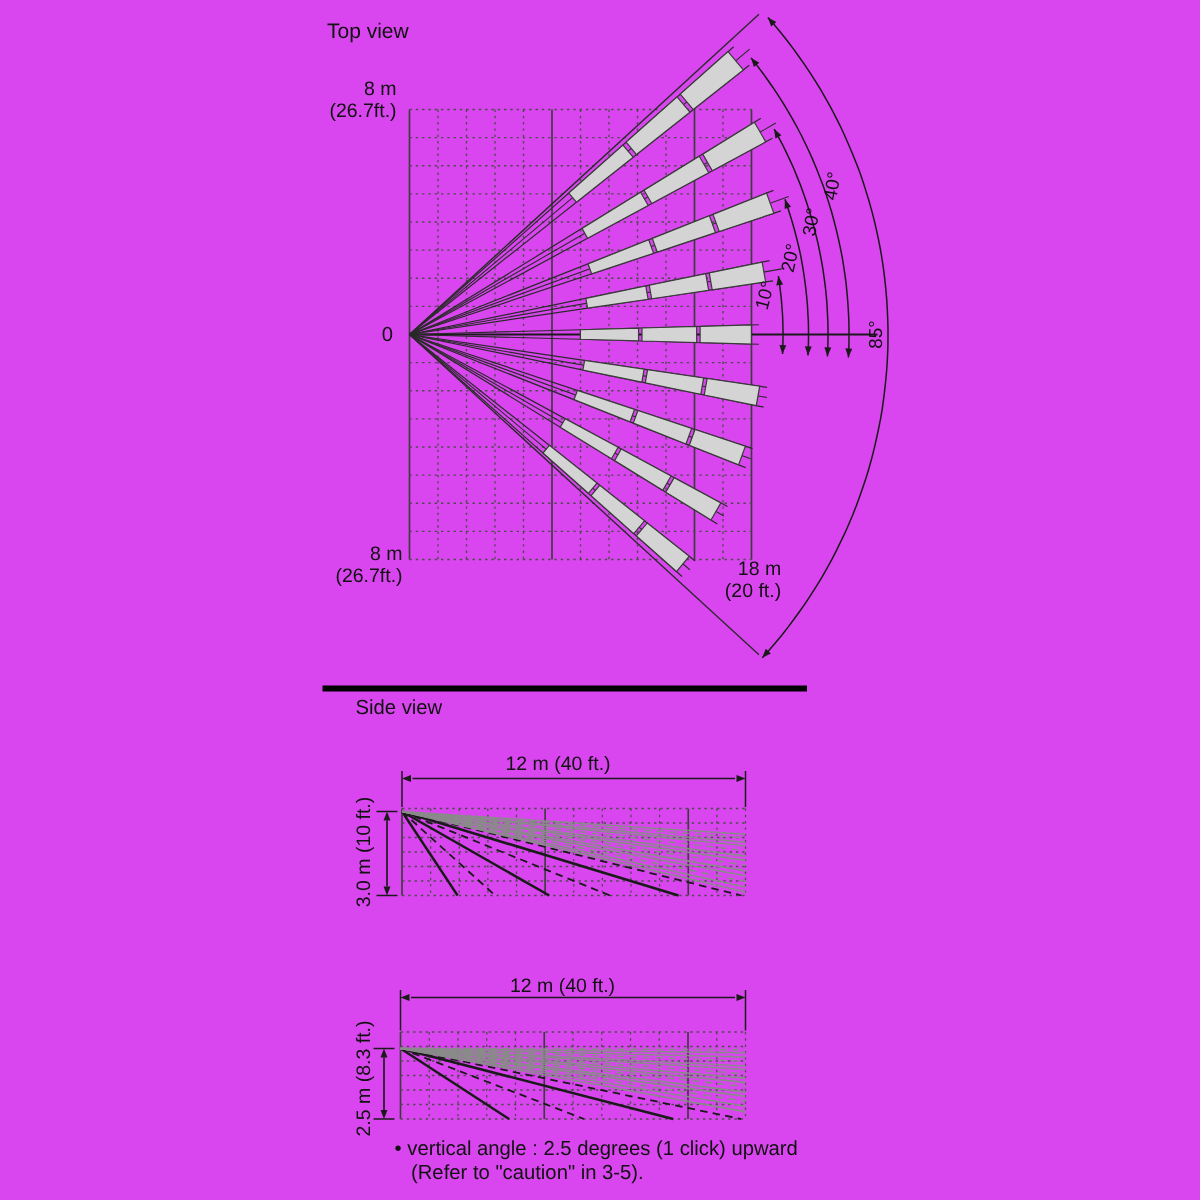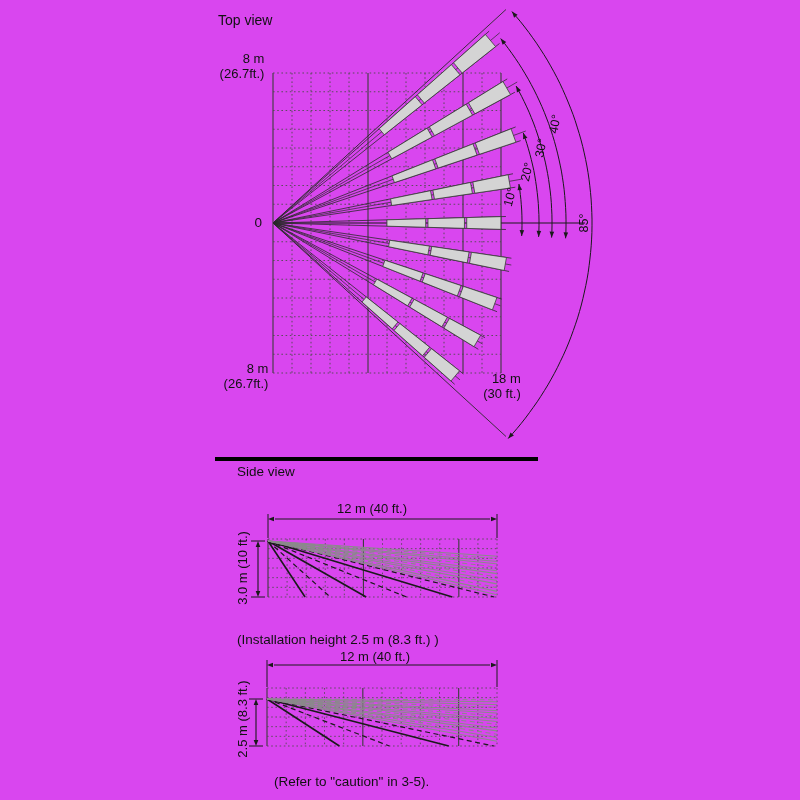--- a/index.html
+++ b/index.html
@@ -235,34 +235,37 @@
 
   <div class="label" style="left:268px;top:215px;transform:translateX(-100%);padding-right:6px;font-size:13.5px;">0</div>
 
   <div class="label center" style="left:246px;top:362px;">
     <div>8 m</div>
     <div>(26.7ft.)</div>
   </div>
 
   <div class="label center" style="left:502px;top:372px;">
     <div>18 m</div>
-    <div>(30 ft.)</div>
+    <div>(20 ft.)</div>
   </div>
 
   <div class="angle-label" style="left:510px;top:197px;transform:translate(-50%,-50%) rotate(-75deg);">10°</div>
   <div class="angle-label" style="left:527px;top:172px;transform:translate(-50%,-50%) rotate(-77deg);">20°</div>
   <div class="angle-label" style="left:541px;top:148px;transform:translate(-50%,-50%) rotate(-80deg);">30°</div>
   <div class="angle-label" style="left:555px;top:124px;transform:translate(-50%,-50%) rotate(-80deg);">40°</div>
   <div class="angle-label" style="left:584px;top:223px;transform:translate(-50%,-50%) rotate(-90deg);">85°</div>
 
   <div class="divider" style="left:215px;top:457px;width:323px;height:3.5px;"></div>
 
   <div class="label" style="left:237px;top:464px;font-size:13.5px;text-align:right;">Side view</div>
   <div class="label center" style="left:372px;top:502px;">12 m (40 ft.)</div>
   <div class="label rot" style="left:243px;top:568px;">3.0 m (10 ft.)</div>
 
-  <div class="label" style="left:237px;top:632px;font-size:13.5px;">(Installation height 2.5 m (8.3 ft.) )</div>
   <div class="label center" style="left:375px;top:650px;">12 m (40 ft.)</div>
   <div class="label rot" style="left:243px;top:719px;">2.5 m (8.3 ft.)</div>
 
+  <div class="note-line" style="left:263px;top:758px;">
+    <span>•</span>
+    <span>vertical angle : 2.5 degrees (1 click) upward</span>
+  </div>
   <div class="note-line" style="left:274px;top:774px;">(Refer to "caution" in 3-5).</div>
 
 </div>
 
 </body></html>

